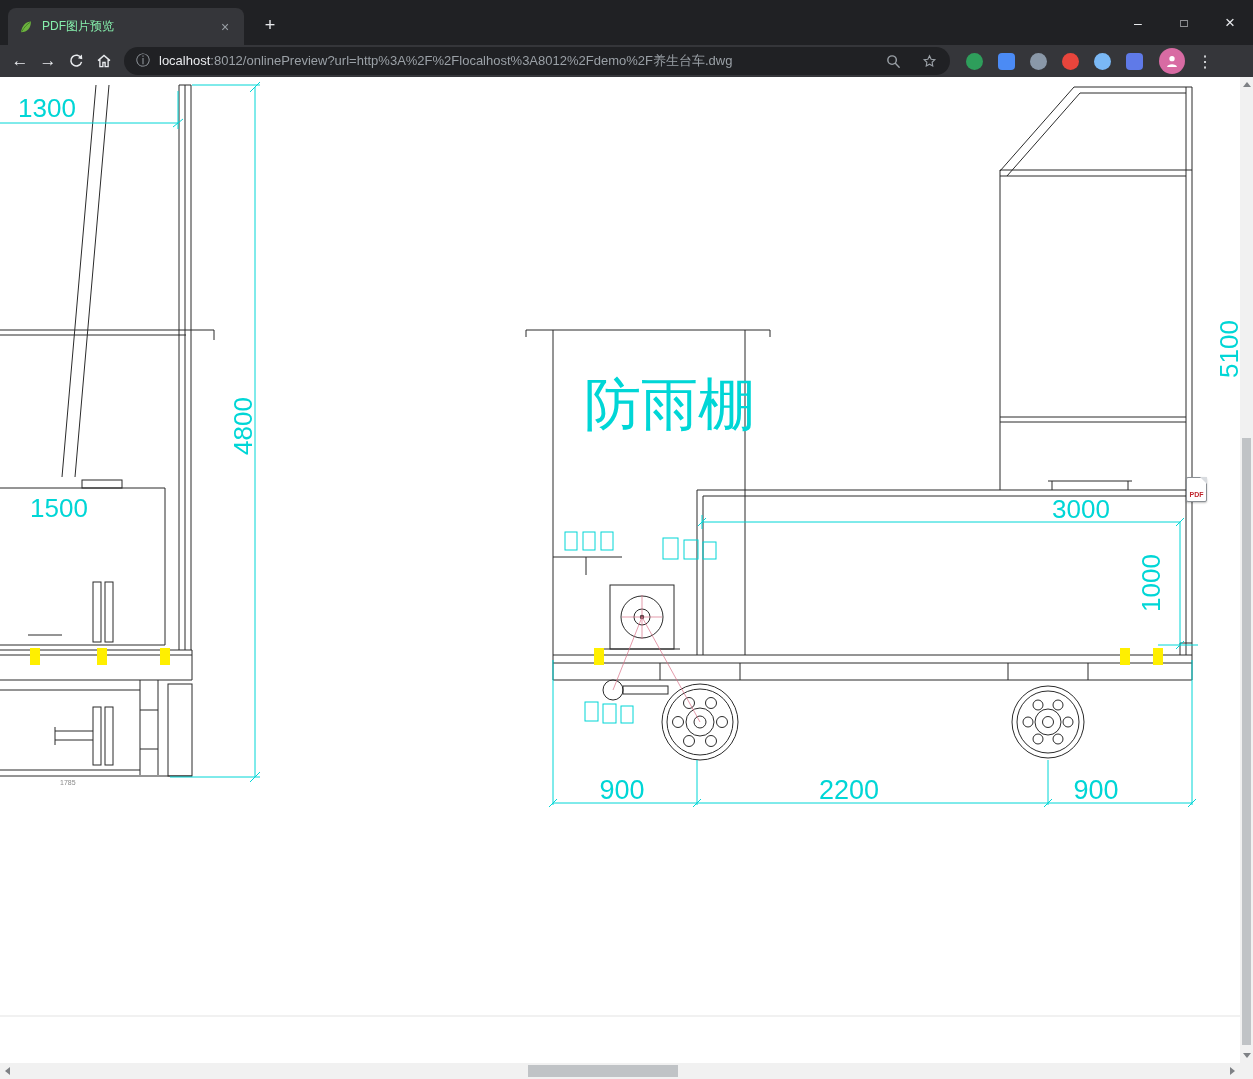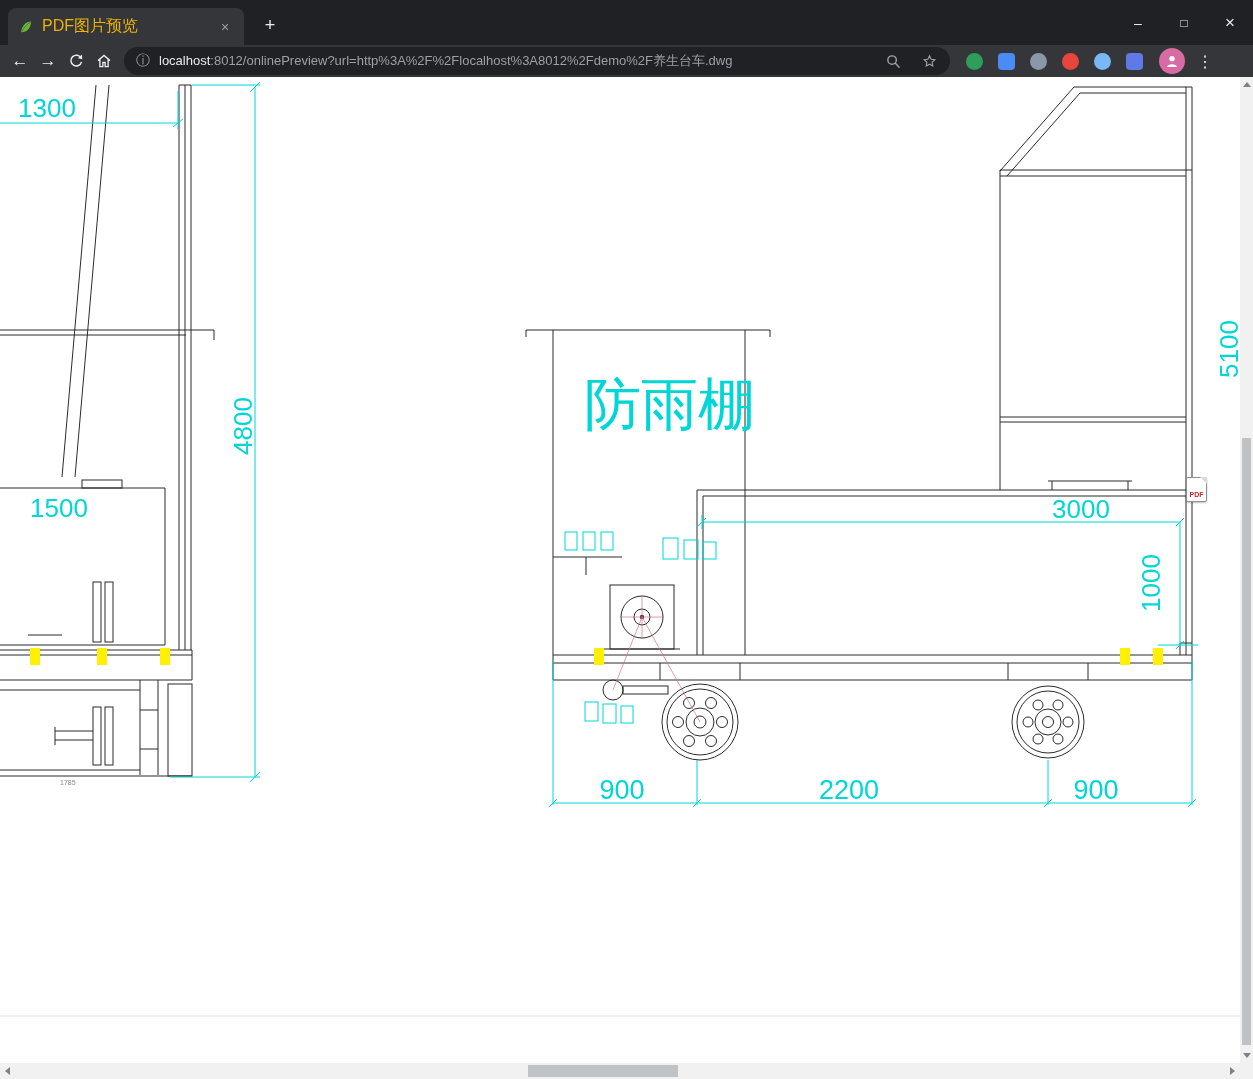--- a/index.html
+++ b/index.html
@@ -5,21 +5,21 @@
   * { margin:0; padding:0; box-sizing:border-box; }
   html,body { width:1253px; height:1079px; overflow:hidden; background:#202124;
               font-family:"Liberation Sans", sans-serif; }
 
   
   .titlebar { position:relative; height:45px; background:#202124; }
   .tab { position:absolute; left:8px; top:8px; width:236px; height:37px;
          background:#35363a; border-radius:8px 8px 0 0; display:flex;
          align-items:center; padding:0 10px; gap:8px; }
   .favicon { width:16px; height:16px; flex:0 0 16px; }
-  .tab-title { color:#eab308; font-size:16px; flex:1; white-space:nowrap; overflow:hidden; }
+  .tab-title { color:#86efac; font-size:12px; flex:1; white-space:nowrap; overflow:hidden; }
   .tab-close { color:#9aa0a6; font-size:14px; width:18px; height:18px; line-height:18px;
                text-align:center; border-radius:50%; }
   .newtab { position:absolute; left:257px; top:12px; width:26px; height:26px;
             color:#e8eaed; font-size:18px; display:flex; align-items:center;
             justify-content:center; border-radius:50%; }
   .wincontrols { position:absolute; right:0; top:0; height:45px; display:flex; }
   .winbtn { width:46px; height:45px; display:flex; align-items:center;
             justify-content:center; color:#e8eaed; font-size:14px; }
   .winbtn.max { font-size:12px; }
   .winbtn.close { font-size:17px; }

